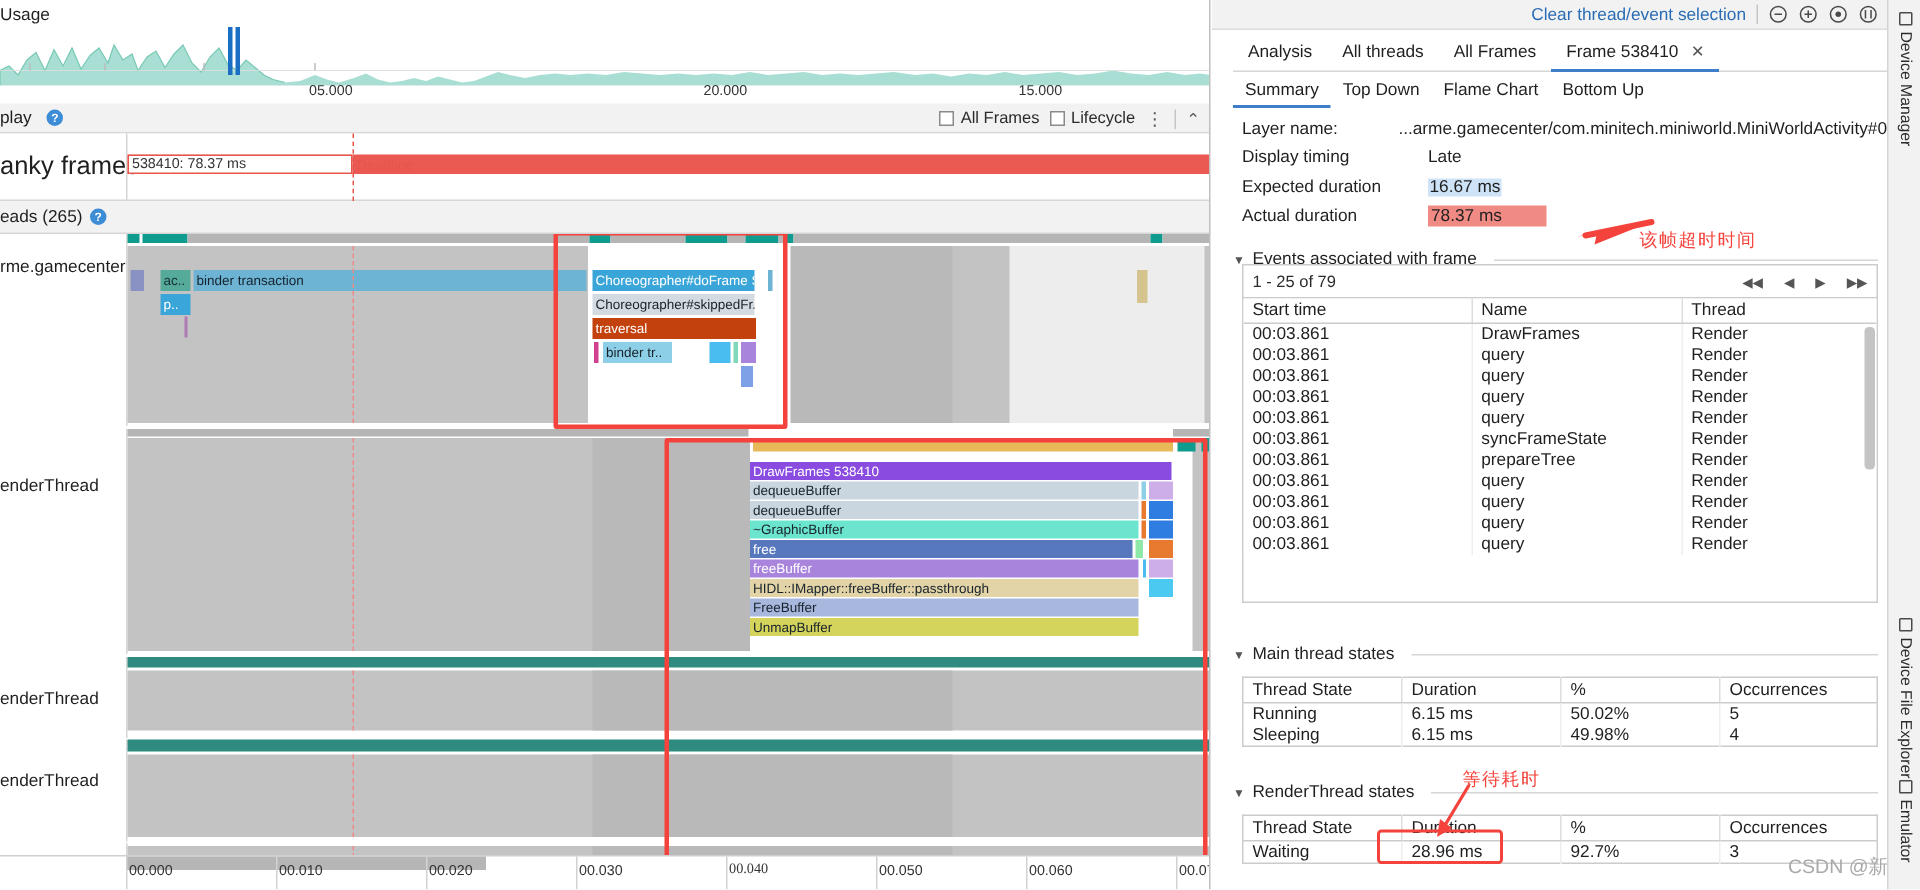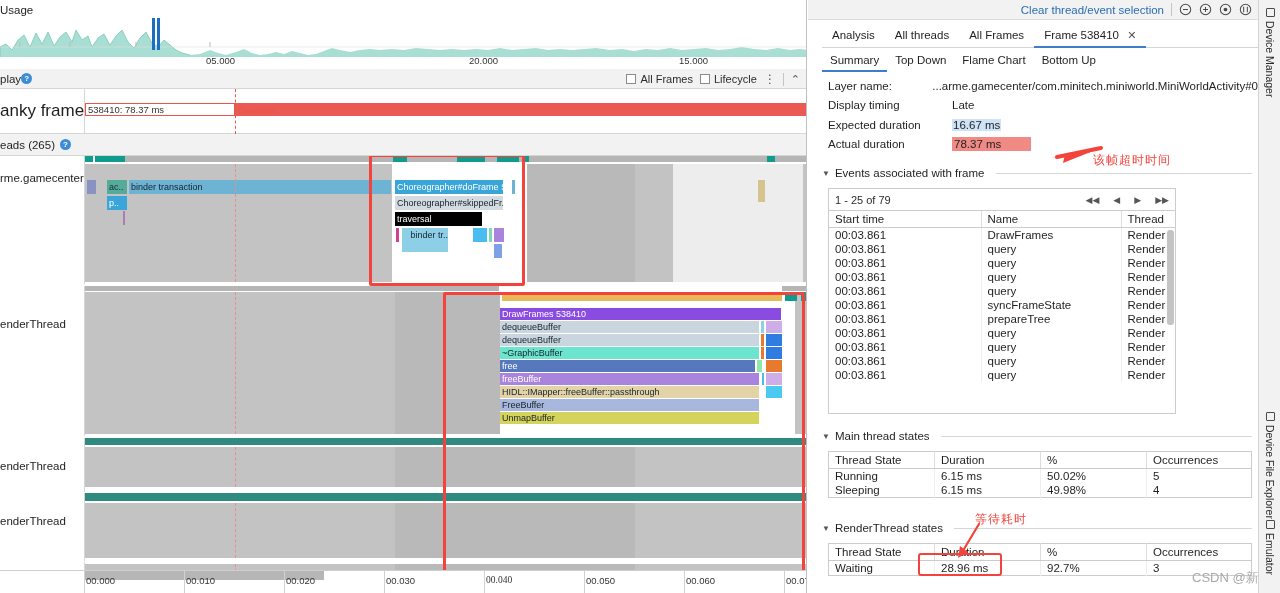--- a/index.html
+++ b/index.html
@@ -37,21 +37,21 @@
 
   
   #cpu-section { position: relative; height: 57px; background: #fff; border-bottom:1px solid #e3e3e3;}
   #cpu-label { position: absolute; left: 0; top: 4px; font-size: 11.5px; }
   #cpu-graph { position: absolute; left: 0; top: 0; width: 807px; height: 57px; }
 
   
   #display-head {
     height: 20px; background: #f2f2f2;
     border-bottom: 1px solid #d6d6d6;
-    display:flex; align-items:center; gap:0;
+    display:flex; align-items:center; gap:10px;
     padding-left: 0px;
     position: relative;
   }
   .help-icon {
     display:inline-block; width:11px; height:11px; border-radius:50%;
     background:#3c8cd6; color:#fff; font-size:8px; line-height:11px;
     text-align:center; font-weight:bold;
   }
   .hdr-right {
     position:absolute; right:6px; top:0; height:20px;
@@ -171,21 +171,21 @@
   .tri { font-size:8px; color:#555; }
 
   .tbl { border:1px solid #ccc; border-collapse:collapse; width:100%; font-size:11.5px; background:#fff;}
   .tbl th {
     text-align:left; font-weight:normal; padding:2px 6px;
     border-right:1px solid #ddd; border-bottom:1px solid #ccc; background:#fff; color:#1f1f1f;margin-top:28px;
   }
   .tbl td { padding:1px 6px; border-right:1px solid #eee; color:#1f1f1f; }
   .tbl tr td:last-child, .tbl tr th:last-child { border-right:none; }
 
-  #events-box { position:absolute; left:20px; top:188px; width:348px; height:226px; }
+  #events-box { position:absolute; left:20px; top:176px; width:424px; height:226px; }
   #events-pager {
     height:22px; display:flex; align-items:center; justify-content:space-between;
     border:1px solid #ccc; border-bottom:none; padding:0 6px; background:#fff;
   }
   .pager-btns { display:flex; gap:14px; align-items:center; color:#555; font-size:9px;}
   .pager-btn { cursor:pointer; }
   #events-table-wrap { height:204px; overflow:hidden; border:1px solid #ccc; position:relative; }
   .vscroll {
     position:absolute; right:1px; top:19px; width:7px; height:95px;
     background:#c4c4c4; border-radius:3px;
@@ -330,23 +330,23 @@
 
           <div class="gray-block" style="left:2px; top:24px; width:9px; height:14px; background:#8a92c4;"></div>
           <div class="trace" style="left:22px; top:24px; width:20px; height:14px; line-height:14px; background:#55aa99; color:#16303a;">ac..</div>
           <div class="trace" style="left:44px; top:24px; width:262px; height:14px; line-height:14px; background:#6cb3d4;">binder transaction</div>
           <div class="trace" style="left:22px; top:40px; width:20px; height:14px; line-height:14px; background:#3aa5d8; color:#fff;">p..</div>
           <div style="position:absolute; left:38px; top:55px; width:2px; height:14px; background:#b07ab5;"></div>
 
           <div class="trace" style="left:310px; top:24px; width:108px; height:14px; line-height:14px; background:#3aa5d8; color:#fff;">Choreographer#doFrame S...</div>
           <div style="position:absolute; left:427px; top:24px; width:3px; height:14px; background:#6cb3d4;"></div>
           <div class="trace" style="left:310px; top:40px; width:108px; height:14px; line-height:14px; background:#d4dbe0;">Choreographer#skippedFr...</div>
-          <div class="trace" style="left:310px; top:56px; width:87px; height:14px; line-height:14px; background:#000000; color:#fff;">traversal</div>
+          <div class="trace" style="left:310px; top:56px; width:109px; height:14px; line-height:14px; background:#c2410c; color:#fff;">traversal</div>
           <div style="position:absolute; left:311px; top:72px; width:3px; height:14px; background:#d0418f;"></div>
-          <div class="trace" style="left:317px; top:72px; width:46px; height:24px; line-height:14px; background:#8ecfe8;text-align:right;">binder tr..</div>
+          <div class="trace" style="left:317px; top:72px; width:46px; height:14px; line-height:14px; background:#8ecfe8;">binder tr..</div>
           <div style="position:absolute; left:388px; top:72px; width:14px; height:14px; background:#49bdf0;"></div>
           <div style="position:absolute; left:404px; top:72px; width:3px; height:14px; background:#7fd8b8;"></div>
           <div style="position:absolute; left:409px; top:72px; width:10px; height:14px; background:#a884dd;"></div>
           <div style="position:absolute; left:409px; top:88px; width:8px; height:14px; background:#7da0e6;"></div>
 
           <div style="position:absolute; left:673px; top:24px; width:7px; height:22px; background:#d6c48e;"></div>
 
           <div class="sel-line" style="left:150px; top:8px; height:118px;"></div>
         </div>
       </div>

